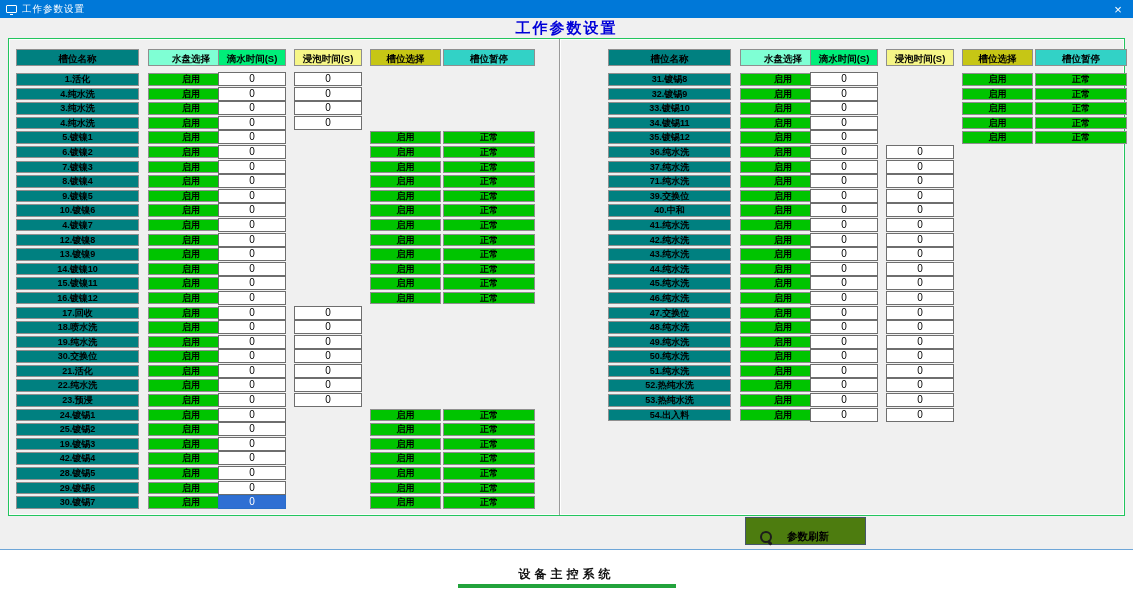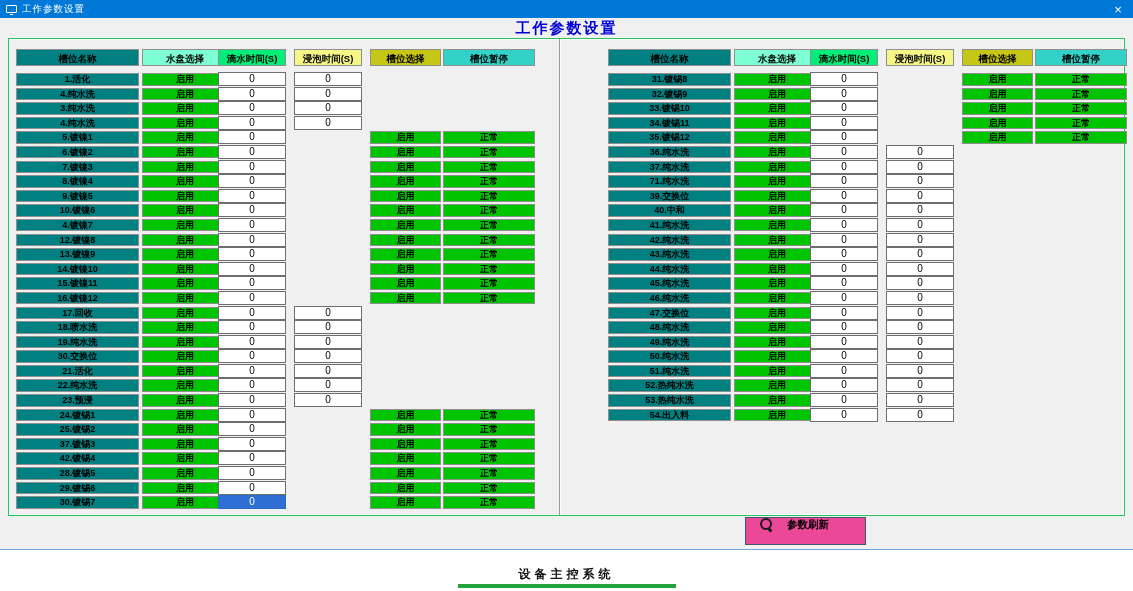--- a/index.html
+++ b/index.html
@@ -63,30 +63,30 @@
   .green{background:#00c400;cursor:pointer;}
   .inp{
     position:absolute;top:0;height:14px;box-sizing:border-box;background:#fff;
     border:1px solid #6e6e6e;text-align:center;font-size:10px;line-height:12px;color:#000;
     cursor:text;
   }
   .inp.focused{border-color:#2a6dc9;}
   .seltxt{background:#2f6fd3;color:#fff;padding:0 2px;}
   
   .c-name{left:0;width:123px;}
-  .c-pan{left:126px;width:86px;}
+  .c-pan{left:132px;width:86px;}
   .c-drip{left:202px;width:68px;}
   .c-soak{left:278px;width:68px;}
   .c-sel{left:354px;width:71px;}
   .c-pause{left:427px;width:92px;}
   
   .btn-strip{position:absolute;left:0;top:516px;width:1133px;height:33px;background:#f0f0f0;}
   .refresh-btn{
     position:absolute;left:745px;top:1px;width:121px;height:28px;box-sizing:border-box;
-    background:#ec4899;border:1px solid #46566b;display:flex;align-items:flex-start;cursor:pointer;
+    background:#4d7c0f;border:1px solid #46566b;display:flex;align-items:flex-end;cursor:pointer;
   }
   .mag-icon{position:relative;width:13px;height:13px;margin-left:14px;}
   .mag-icon::before{
     content:"";position:absolute;left:0;top:0;width:8px;height:8px;border:2px solid #1c1c1c;border-radius:50%;
   }
   .mag-icon::after{
     content:"";position:absolute;left:9px;top:9px;width:5px;height:2.5px;background:#1c1c1c;
     transform:rotate(45deg);transform-origin:0 0;border-radius:1px;
   }
   .refresh-label{margin-left:14px;font-size:10.5px;font-weight:bold;color:#000;}
@@ -282,21 +282,21 @@
         <div class="cell c-pause green">正常</div>
       </div>
       <div class="trow">
         <div class="cell c-name teal">25.镀锡2</div>
         <div class="cell c-pan green">启用</div>
         <div class="inp c-drip">0</div>
         <div class="cell c-sel green">启用</div>
         <div class="cell c-pause green">正常</div>
       </div>
       <div class="trow">
-        <div class="cell c-name teal">37.镀锡3</div>
+        <div class="cell c-name teal">19.镀锡3</div>
         <div class="cell c-pan green">启用</div>
         <div class="inp c-drip">0</div>
         <div class="cell c-sel green">启用</div>
         <div class="cell c-pause green">正常</div>
       </div>
       <div class="trow">
         <div class="cell c-name teal">42.镀锡4</div>
         <div class="cell c-pan green">启用</div>
         <div class="inp c-drip">0</div>
         <div class="cell c-sel green">启用</div>

